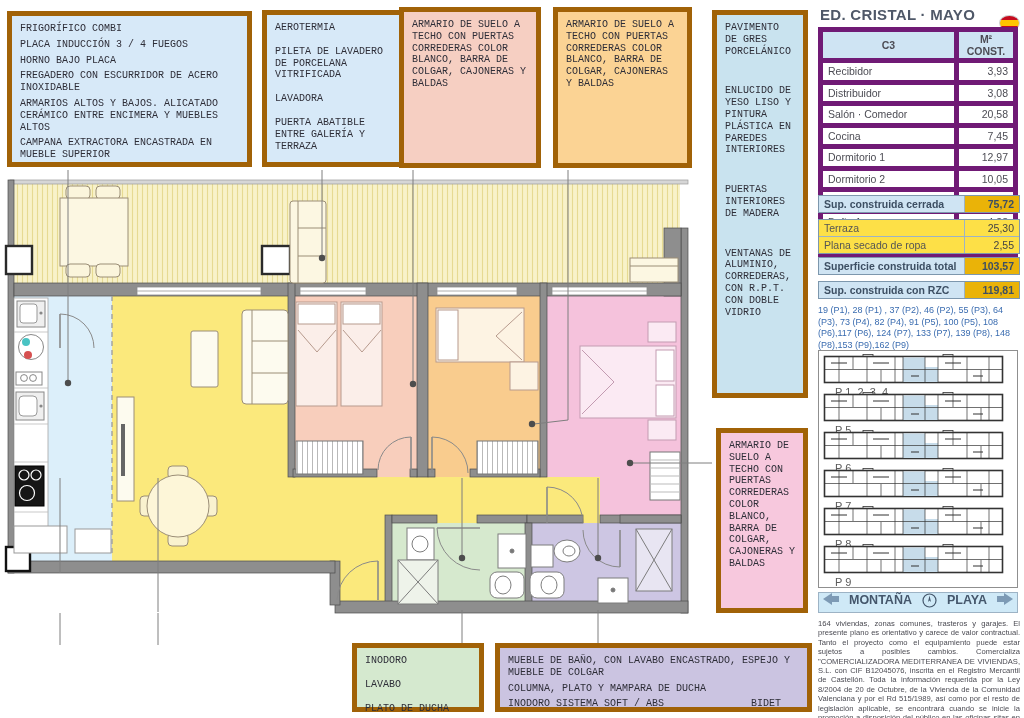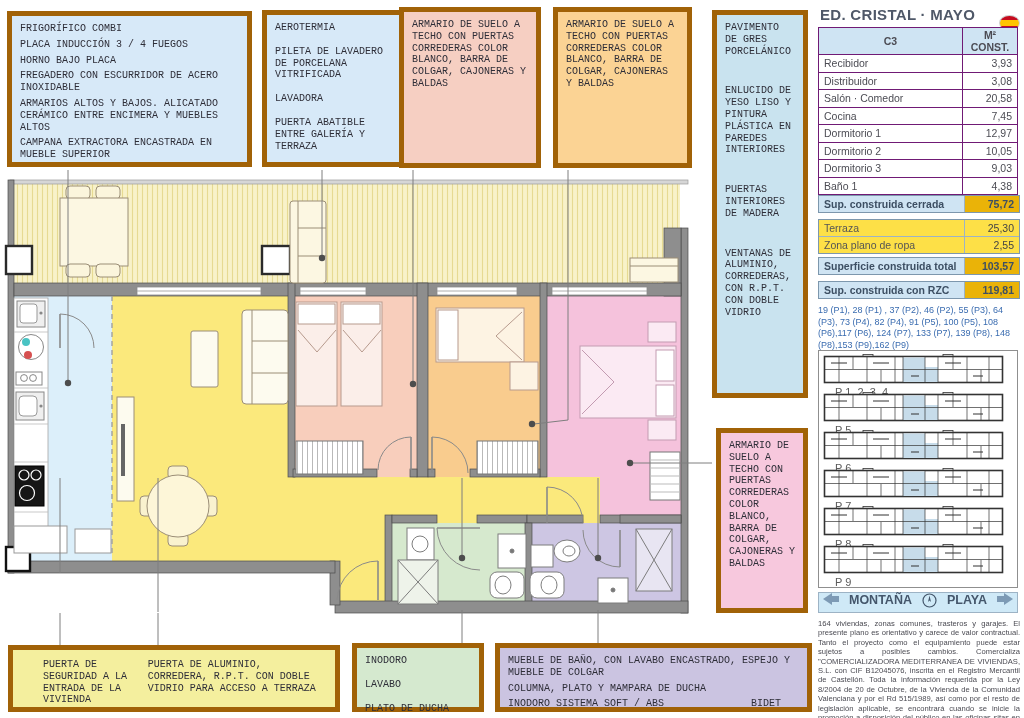--- a/index.html
+++ b/index.html
@@ -26,21 +26,21 @@
   #entry-box .col2{width:190px;}
   #bath2-box .row3{display:flex;justify-content:space-between;padding-right:18px;}
 
   
   #panel{position:absolute;left:818px;top:0;width:202px;}
   #panel-title{position:absolute;left:2px;top:6px;width:200px;font-size:15px;font-weight:bold;
                color:#4f5868;letter-spacing:.3px;display:flex;align-items:center;gap:6px;}
   #flag{width:19px;height:14px;border-radius:50%;border:1px solid #d0d0d0;
         background:linear-gradient(#c60b1e 0 27%,#ffc400 27% 73%,#c60b1e 73% 100%);}
   table.mtab{border-collapse:collapse;width:200px;background:#fff;}
-  table.mtab td{border:1px solid #701a75;font-size:10.5px;color:#4c4c54;padding:1px 5px;height:14.5px;}
+  table.mtab td{border:5px solid #701a75;font-size:10.5px;color:#4c4c54;padding:1px 5px;height:14.5px;}
   table.mtab{border:1px solid #7d97ad;}
   td.hd{background:#cfe4f3;color:#3c5a73;font-weight:bold;text-align:center;font-size:12.5px;}
   td.hd2{background:#cfe4f3;color:#44607a;font-weight:bold;text-align:center;font-size:8px;}
   td.val{text-align:right;width:44px;}
   .sumrow{position:absolute;left:0;width:200px;border:1px solid #7d97ad;display:flex;background:#eab308;}
   .sumrow .lab{flex:1;padding:2px 5px;font-size:10.5px;}
   .sumrow .v{width:44px;border-left:1px solid #9db3c5;text-align:right;padding:2px 5px;font-size:10.5px;}
   .sumrow.hl .lab{background:#cfe4f3;font-weight:bold;color:#3d4f63;}
   .sumrow.hl .v{font-weight:bold;color:#3d4f63;}
   #terr-block{position:absolute;left:0;top:219px;width:200px;border:1px solid #7d97ad;background:#fde047;}
@@ -322,24 +322,20 @@
 
   <div class="abox cyan gap-lg" style="left:712px;top:10px;width:96px;height:388px;">
       <div class="ai">PAVIMENTO DE GRES PORCELÁNICO</div>
       <div class="ai">ENLUCIDO DE YESO LISO Y PINTURA PLÁSTICA EN PAREDES INTERIORES</div>
       <div class="ai">PUERTAS INTERIORES DE MADERA</div>
       <div class="ai">VENTANAS DE ALUMINIO, CORREDERAS, CON R.P.T. CON DOBLE VIDRIO</div>
     </div>
 
   <div class="abox pinkbox" style="left:716px;top:428px;width:92px;height:185px;">ARMARIO DE SUELO A TECHO CON PUERTAS CORREDERAS COLOR BLANCO, BARRA DE COLGAR, CAJONERAS Y BALDAS</div>
 
-  <div class="abox yellowbox" id="entry-box" style="left:8px;top:645px;width:332px;height:67px;">
-    <div class="col1">PUERTA DE SEGURIDAD A LA ENTRADA DE LA VIVIENDA</div>
-    <div class="col2">PUERTA DE ALUMINIO, CORREDERA, R.P.T. CON DOBLE VIDRIO PARA ACCESO A TERRAZA</div>
-  </div>
 
   <div class="abox greenbox gap-md" style="left:352px;top:643px;width:132px;height:69px;">
       <div class="ai">INODORO</div>
       <div class="ai">LAVABO</div>
       <div class="ai">PLATO DE DUCHA</div>
     </div>
 
   <div class="abox purplebox" id="bath2-box" style="left:495px;top:643px;width:317px;height:69px;">
     <div>
         <div class="ai">MUEBLE DE BAÑO, CON LAVABO ENCASTRADO, ESPEJO Y MUEBLE DE COLGAR</div>
@@ -406,21 +402,21 @@
       <div class="lab">Sup. construida cerrada</div>
       <div class="v">75,72</div>
     </div>
 
     <div id="terr-block">
       <div class="r">
         <div class="lab">Terraza</div>
         <div class="v">25,30</div>
       </div>
       <div class="r">
-        <div class="lab">Zona plano de ropa</div>
+        <div class="lab">Plana secado de ropa</div>
         <div class="v">2,55</div>
       </div>
     </div>
 
     <div class="sumrow hl" style="top:257px;">
       <div class="lab">Superficie construida total</div>
       <div class="v">103,57</div>
     </div>
 
     <div class="sumrow hl" style="top:281px;">

